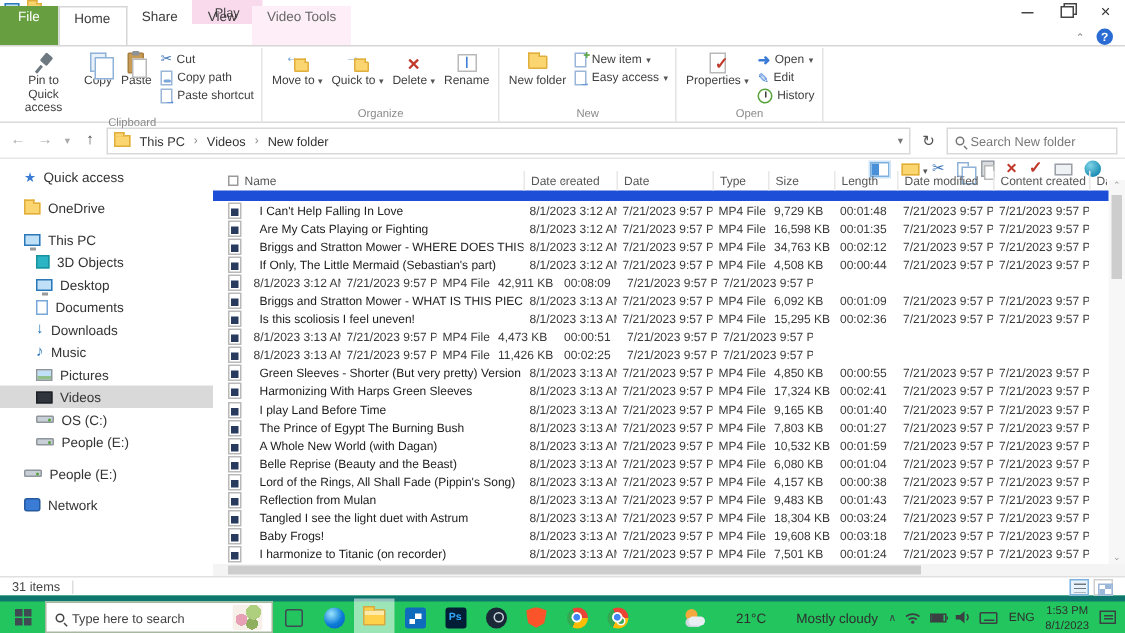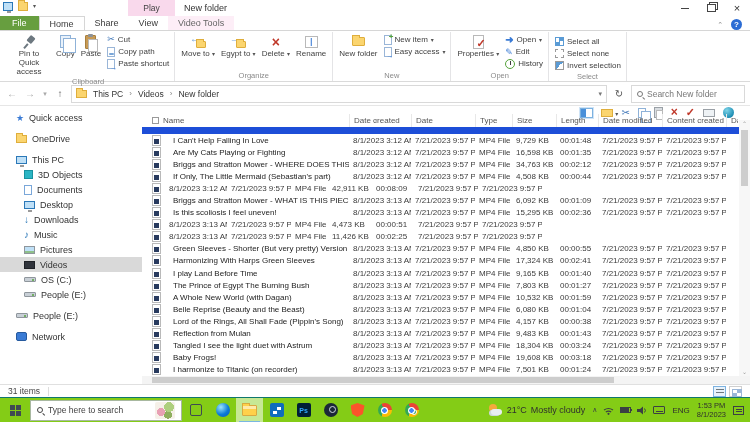--- a/index.html
+++ b/index.html
@@ -16,21 +16,21 @@
              font-size: 8.5px; line-height: 16px; text-align: center; color: #444; }
   .wtitle { position: absolute; left: 184px; top: 0; font-size: 9px; line-height: 16px; color: #333; }
   .wincontrols { position: absolute; right: 0; top: 0; display: flex; height: 16px; }
   .wc { width: 26px; display: flex; align-items: center; justify-content: center; color: #333; font-size: 9px; }
   .wc-min::after { content: ""; width: 8px; height: 1px; background: #444; }
   .wc-rest::after { content: ""; width: 7px; height: 6px; border: 1px solid #444; box-shadow: 2px -2px 0 -1px #fff, 2px -2px 0 0 #444; }
   .wc-close { font-size: 11px; }
 
   
   .tabrow { height: 14px; display: flex; align-items: flex-end; flex: 0 0 14px; position: relative; }
-  .rtab { font-size: 9px; height: 14px; line-height: 14px; padding: 0 10px; color: #3b3b3b; }
+  .rtab { font-size: 9px; height: 26px; line-height: 14px; padding: 0 10px; color: #3b3b3b; }
   .rtab.file { background: #679e3f; color: #fff; padding: 0 12px; }
   .rtab.active { background: #fff; border: 1px solid #d6d6d6; border-bottom: none; position: relative; z-index: 3; }
   .rtab.videotools { background: #fdeef7; color: #666; }
   .tabrow-right { margin-left: auto; display: flex; align-items: center; gap: 8px; padding-right: 8px; }
   .collapse-caret { font-size: 7px; color: #888; }
   .help-circ { width: 11px; height: 11px; border-radius: 50%; background: #2b6cd4; color: #fff;
                font-size: 8px; font-weight: bold; text-align: center; line-height: 11px; }
 
   
   .ribbon { height: 52px; flex: 0 0 52px; background: #fff; border-top: 1px solid #d6d6d6;
@@ -186,21 +186,21 @@
        background: repeating-linear-gradient(180deg, #6d7880 0 1px, transparent 1px 3px); }
   .vt.thumbs::after { content: ""; position: absolute; left: 2px; top: 2px; width: 8px; height: 6px;
        background: conic-gradient(#9ab6d8 0 25%, #fff 0 50%, #9ab6d8 0 75%, #fff 0); border: 1px solid #9ab6d8; }
 
   .status2 { height: 16px; flex: 0 0 16px; border-top: 1px solid #d6d6d6; background: #fafafa;
              display: flex; align-items: center; padding: 0 8px; font-size: 8.5px; color: #444; }
   .s2-right { margin-left: auto; display: flex; align-items: center; gap: 10px; margin-right: 48px; }
   .s2-seg { display: flex; align-items: center; gap: 4px; padding: 0 8px; border-left: 1px solid #e0e0e0; height: 12px; }
 
   
-  .taskbar { height: 25px; flex: 0 0 25px; background: #84cc16; border-top: 1px solid #0f766e;
+  .taskbar { height: 25px; flex: 0 0 25px; background: #22c55e; border-top: 4px solid #0f766e;
              display: flex; align-items: center; }
   .startbtn { width: 30px; height: 25px; display: flex; align-items: center; justify-content: center; }
   .winlogo { width: 11px; height: 11px; background: conic-gradient(#3f4a52 0 25%, transparent 0 0),
              conic-gradient(#3f4a52 0 100%); background: none; position: relative; }
   .winlogo::before, .winlogo::after { content: ""; position: absolute; width: 5px; height: 5px; background: #3f4a52; }
   .winlogo::before { left: 0; top: 0; box-shadow: 6px 0 0 #3f4a52; }
   .winlogo::after { left: 0; top: 6px; box-shadow: 6px 0 0 #3f4a52; }
   .tsearch { width: 152px; height: 21px; background: #fff; border: 1px solid #a8b8a0; display: flex;
              align-items: center; gap: 5px; padding: 0 6px; font-size: 8.5px; color: #3f3f3f; }
   .tsearch .mag { border-color: #444; }
@@ -226,21 +226,21 @@
                   display: flex; align-items: center; justify-content: center; }
   .ai-steam { border-radius: 50%; background: #1b2838; }
   .ai-steam::after { content: ""; position: absolute; right: 2px; top: 3px; width: 5px; height: 5px; border-radius: 50%; border: 1.5px solid #cfd8e0; }
   .ai-brave { background: #fb542b; clip-path: polygon(50% 0, 100% 18%, 88% 78%, 50% 100%, 12% 78%, 0 18%); }
   .ai-chrome { border-radius: 50%; background: conic-gradient(from -30deg, #ea4335 0 120deg, #fbbc05 120deg 240deg, #34a853 240deg 360deg); }
   .ai-chrome::after { content: ""; position: absolute; left: 3.5px; top: 3.5px; width: 7px; height: 7px; border-radius: 50%;
                       background: radial-gradient(circle, #4285f4 0 2px, #fff 2.5px); }
   .badge { position: absolute; right: 2px; bottom: 2px; width: 6px; height: 6px; border-radius: 50%;
            background: #3ba55d; border: 1px solid #fff; }
   .tright { margin-left: auto; display: flex; align-items: center; gap: 7px; padding-right: 6px; }
-  .weather { display: flex; align-items: center; gap: 4px; font-size: 9px; color: #2f2f2f; }
+  .weather { display: flex; align-items: center; gap: 20px; font-size: 9px; color: #2f2f2f; }
   .wicon { width: 15px; height: 12px; position: relative; }
   .wicon::before { content: ""; position: absolute; left: 1px; top: 0; width: 8px; height: 8px; border-radius: 50%; background: #f5a93c; }
   .wicon::after { content: ""; position: absolute; left: 3px; top: 5px; width: 11px; height: 6px; border-radius: 5px; background: #e8eef2; box-shadow: -2px 1px 0 #cfd8de; }
   .tray { display: flex; align-items: center; gap: 6px; color: #3b4043; }
   .tr-chev { font-size: 7px; }
   .tr-batt { width: 11px; height: 6px; border: 1px solid #3b4043; position: relative; }
   .tr-batt::before { content: ""; position: absolute; left: 0; top: 0; bottom: 0; width: 8px; background: #3b4043; }
   .tr-batt::after { content: ""; position: absolute; right: -2px; top: 1px; width: 1px; height: 2px; background: #3b4043; }
   .tr-kbd { width: 12px; height: 8px; border: 1px solid #3b4043; border-radius: 1px; position: relative; }
   .tr-kbd::after { content: ""; position: absolute; left: 2px; bottom: 1px; width: 7px; height: 1px; background: #3b4043; }
@@ -331,21 +331,21 @@
             </span>
           <span><span>Move to</span> <span class="dd">▾</span></span>
         </div>
         <div class="bb">
           <span class="icoslot">
               <span class="ic arrowfold">
                 <span class="arr">→</span>
                 <span class="fold small"></span>
               </span>
             </span>
-          <span><span>Egypt to</span> <span class="dd">▾</span></span>
+          <span><span>Quick to</span> <span class="dd">▾</span></span>
         </div>
         <div class="bb">
           <span class="icoslot">
               <span class="ic x-red">×</span>
             </span>
           <span><span>Delete</span> <span class="dd">▾</span></span>
         </div>
         <div class="bb">
           <span class="icoslot">
               <span class="ic rename-ic"></span>
@@ -400,39 +400,20 @@
             </div>
           <div class="sb">
               <span class="ic hist-ic"></span>
               <span>History</span>
             </div>
         </div>
       </div>
       <div class="rlabel">Open</div>
     </div>
 
-    <div class="rgroup">
-      <div class="rbody">
-        <div class="sstack centered">
-          <div class="sb">
-              <span class="ic grid-ic all"></span>
-              <span>Select all</span>
-            </div>
-          <div class="sb">
-              <span class="ic grid-ic none"></span>
-              <span>Select none</span>
-            </div>
-          <div class="sb">
-              <span class="ic grid-ic inv"></span>
-              <span>Invert selection</span>
-            </div>
-        </div>
-      </div>
-      <div class="rlabel">Select</div>
-    </div>
   </div>
 
   <div class="addrbar">
     <span class="nav">←</span>
     <span class="nav">→</span>
     <span class="nav small-caret">▾</span>
     <span class="nav up">↑</span>
     <div class="addrbox">
       <span class="si-folder"></span>
       <span class="crumb">This PC</span>
@@ -461,26 +442,26 @@
         </div>
         <div class="snode gap">
           <span class="sic si-monitor"></span>
           <span>This PC</span>
         </div>
         <div class="snode ind1">
           <span class="sic si-cube"></span>
           <span>3D Objects</span>
         </div>
         <div class="snode ind1">
+          <span class="sic si-monitor"></span>
+          <span>Desktop</span>
+        </div>
+        <div class="snode ind1">
           <span class="sic si-doc"></span>
           <span>Documents</span>
-        </div>
-        <div class="snode ind1">
-          <span class="sic si-monitor"></span>
-          <span>Desktop</span>
         </div>
         <div class="snode ind1">
           <span class="sic si-down">↓</span>
           <span>Downloads</span>
         </div>
         <div class="snode ind1">
           <span class="sic si-music">♪</span>
           <span>Music</span>
         </div>
         <div class="snode ind1">

